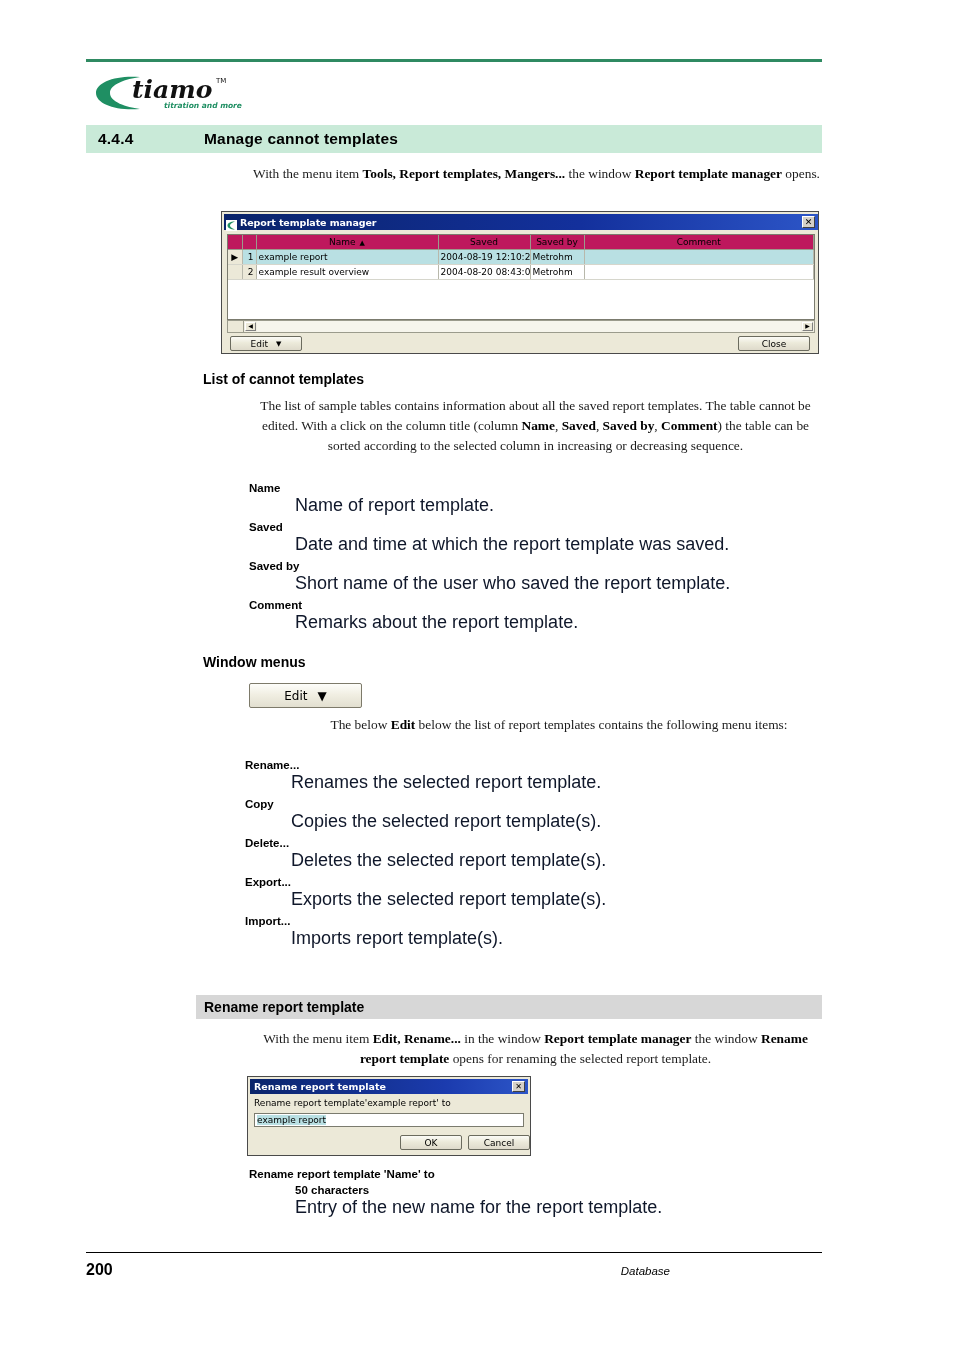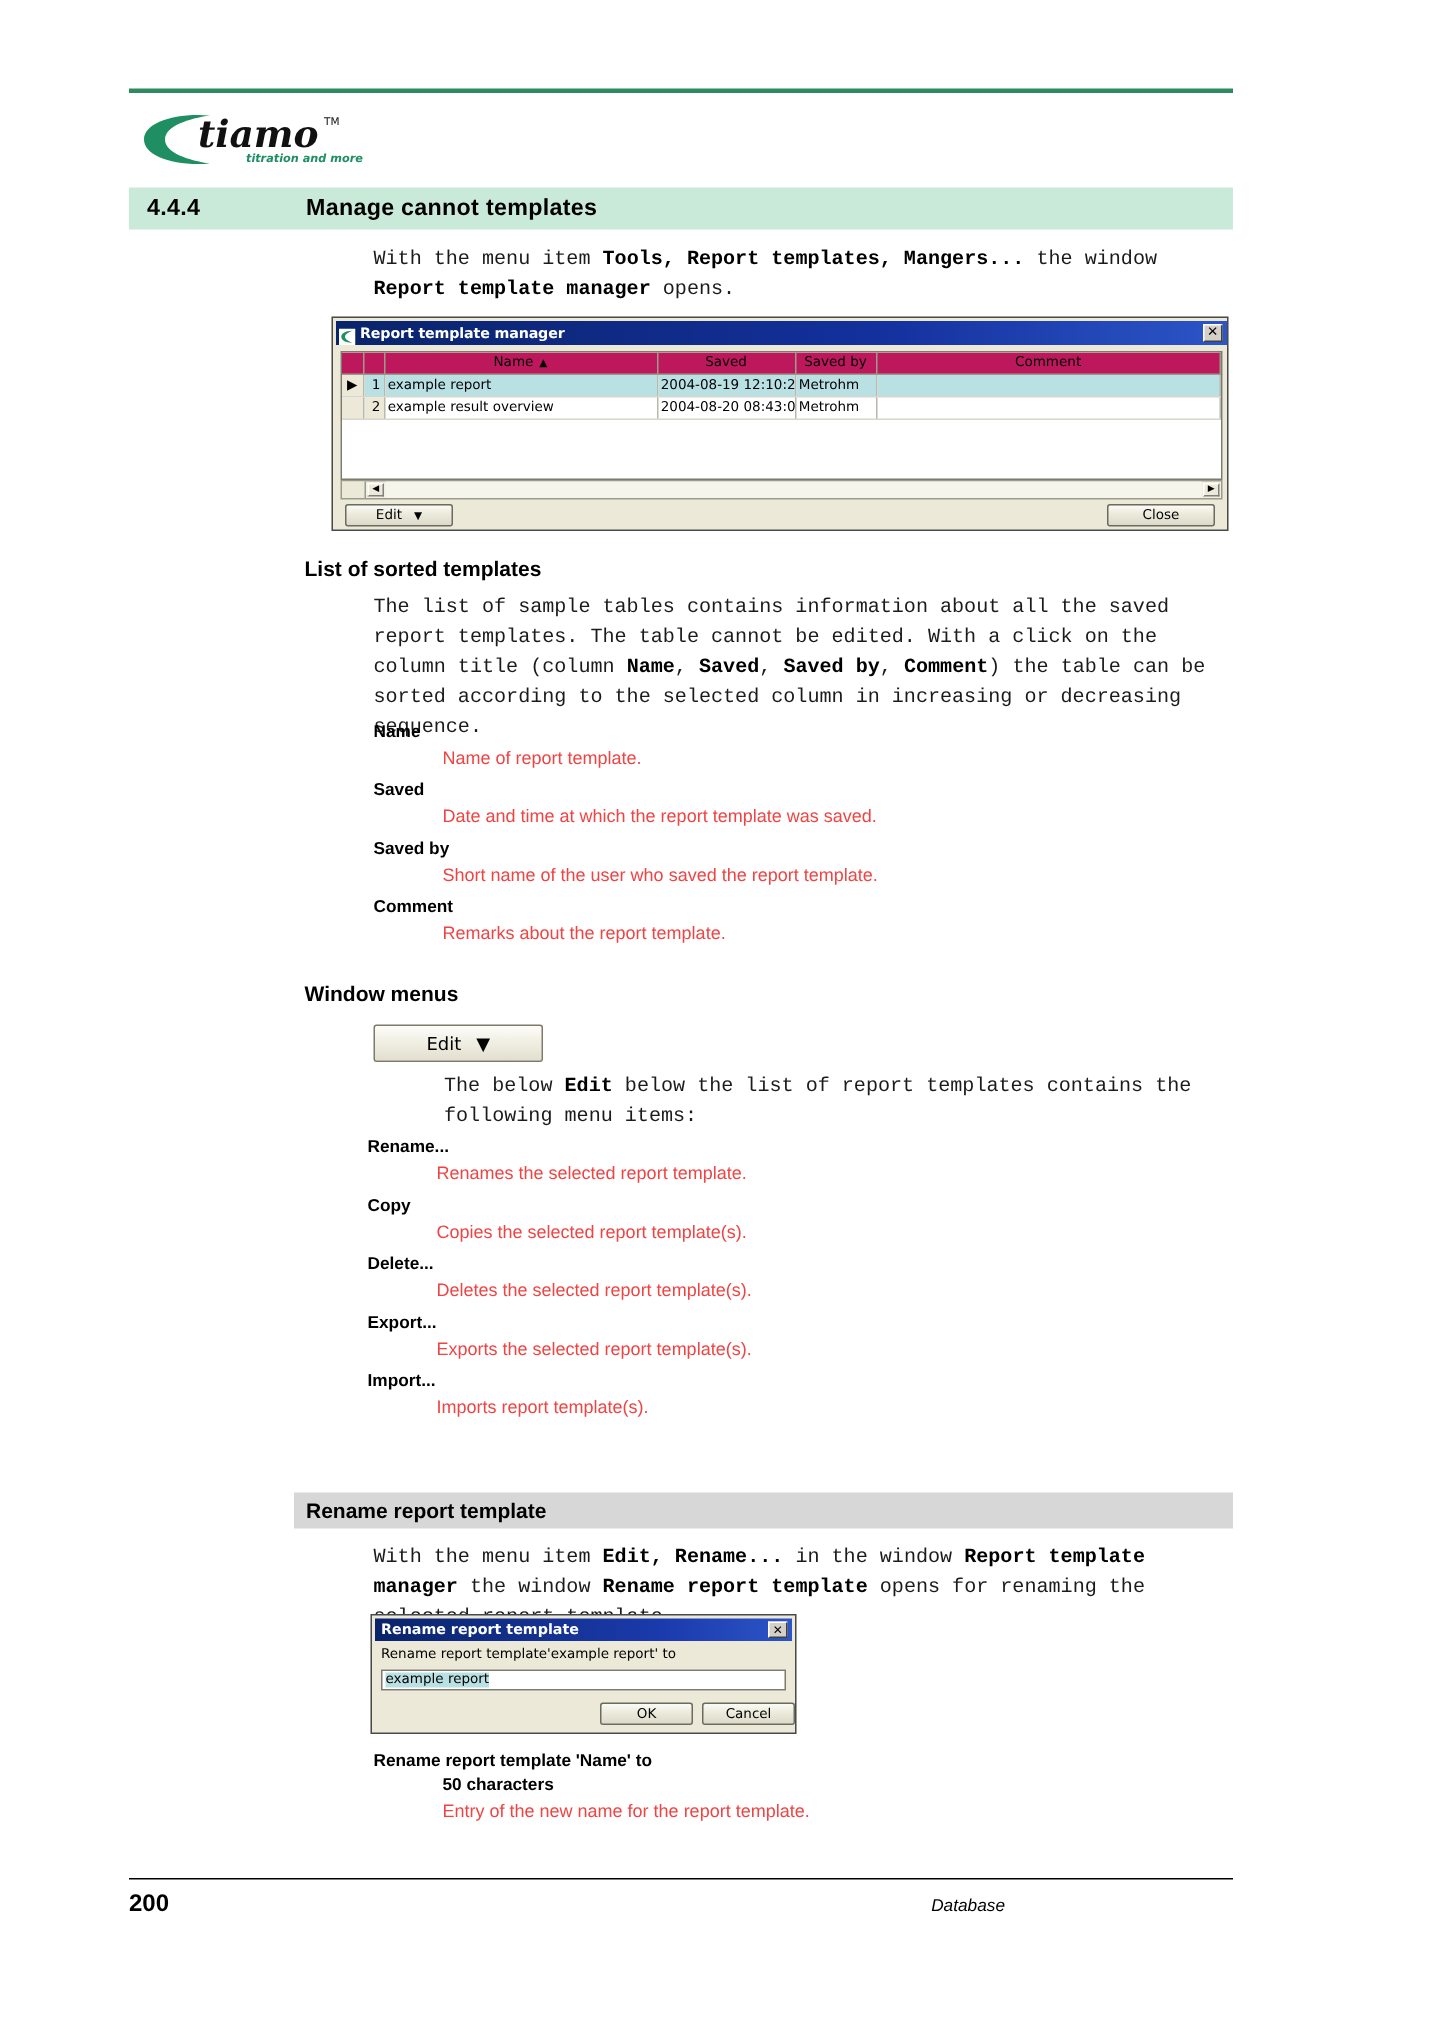--- a/index.html
+++ b/index.html
@@ -61,21 +61,22 @@
     font-weight: bold;
     letter-spacing: 0.2px;
   }
 
   
   .body-text {
     position: absolute;
     font-size: 13.4px;
     line-height: 20px;
     color: #1b1b1b;
-    font-family: Liberation Mono, monospace;
+    font-family: Liberation Serif, serif;
+    text-align: center;
   }
   .body-text b { font-weight: bold; color: #000; }
 
   .intro {
     left: 249px; top: 164px;
     width: 575px;
   }
 
   
   .rtm {
@@ -266,22 +267,22 @@
     line-height: 15px;
   }
   .dl .term2 {
     font-size: 11.5px;
     font-weight: bold;
     color: #000;
     margin: 0 0 0 46px;
     line-height: 16px;
   }
   .dl .def {
-    font-size: 12px;
-    color: #ef4444;
+    font-size: 18px;
+    color: #0f172a;
     margin: 0 0 5px 46px;
     line-height: 19px;
   }
 
   
   .edit-illus {
     position: absolute;
     left: 249px; top: 683px;
     width: 113px; height: 25px;
     background: linear-gradient(to bottom, #fdfdfa 0%, #f1efe3 45%, #e2dfd0 100%);
@@ -495,21 +496,21 @@
 
     <div class="rtm-footer">
       <div class="win-btn btn-edit">
         <span>Edit</span>
         <span class="caret">▼</span>
       </div>
       <div class="win-btn btn-close">Close</div>
     </div>
   </div>
 
-  <div class="sub-head" style="left:203px; top:371px;">List of sorted templates</div>
+  <div class="sub-head" style="left:203px; top:371px;">List of cannot templates</div>
 
   <div class="body-text" style="left:249px; top:396px; width:573px;">
     <span>The list of sample tables contains information about all the saved report templates. The table cannot be edited. With a click on the column title (column </span><b>Name</b><span>, </span><b>Saved</b><span>, </span><b>Saved by</b><span>, </span><b>Comment</b><span>) the table can be sorted according to the selected column in increasing or decreasing sequence.</span>
   </div>
 
   <div class="dl" style="left:249px; top:481px; width:573px;">
     <p class="term">Name</p>
     <p class="def">Name of report template.</p>
     <p class="term">Saved</p>
     <p class="def">Date and time at which the report template was saved.</p>

